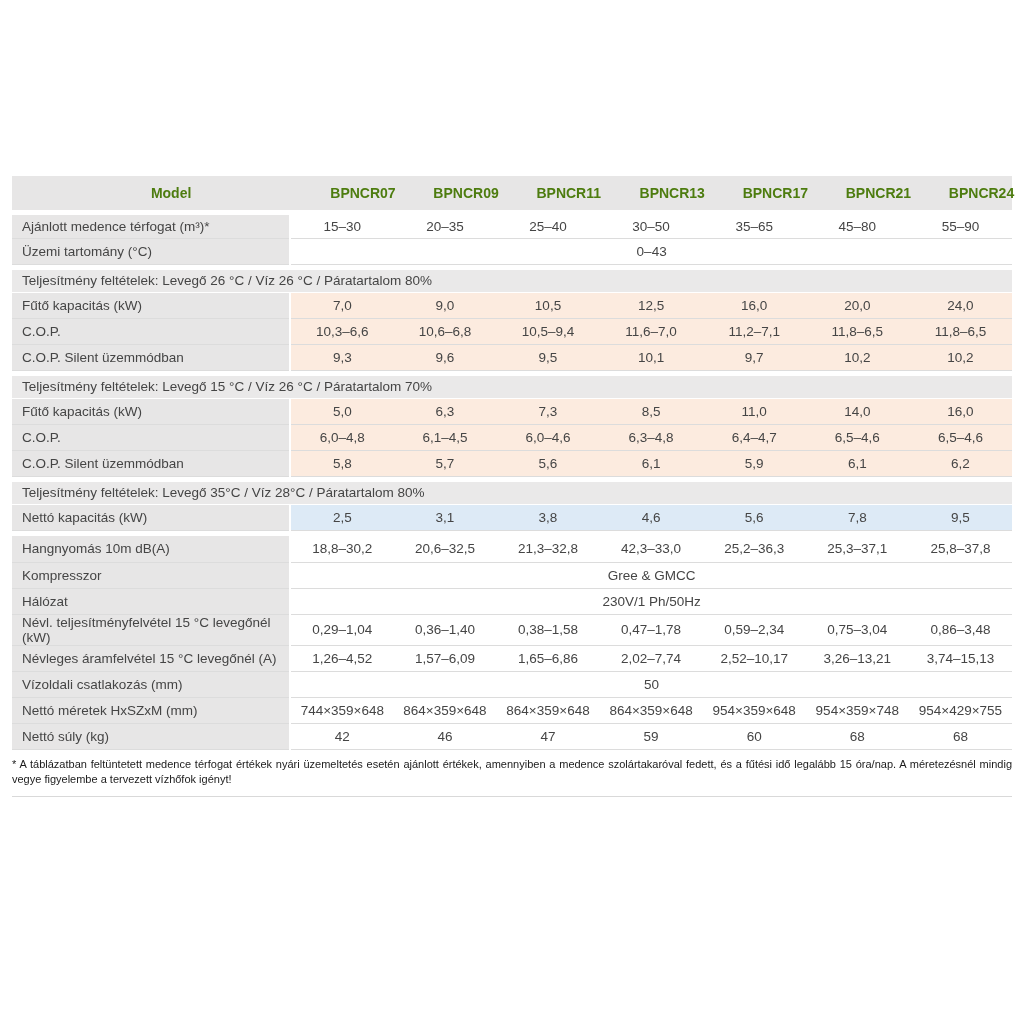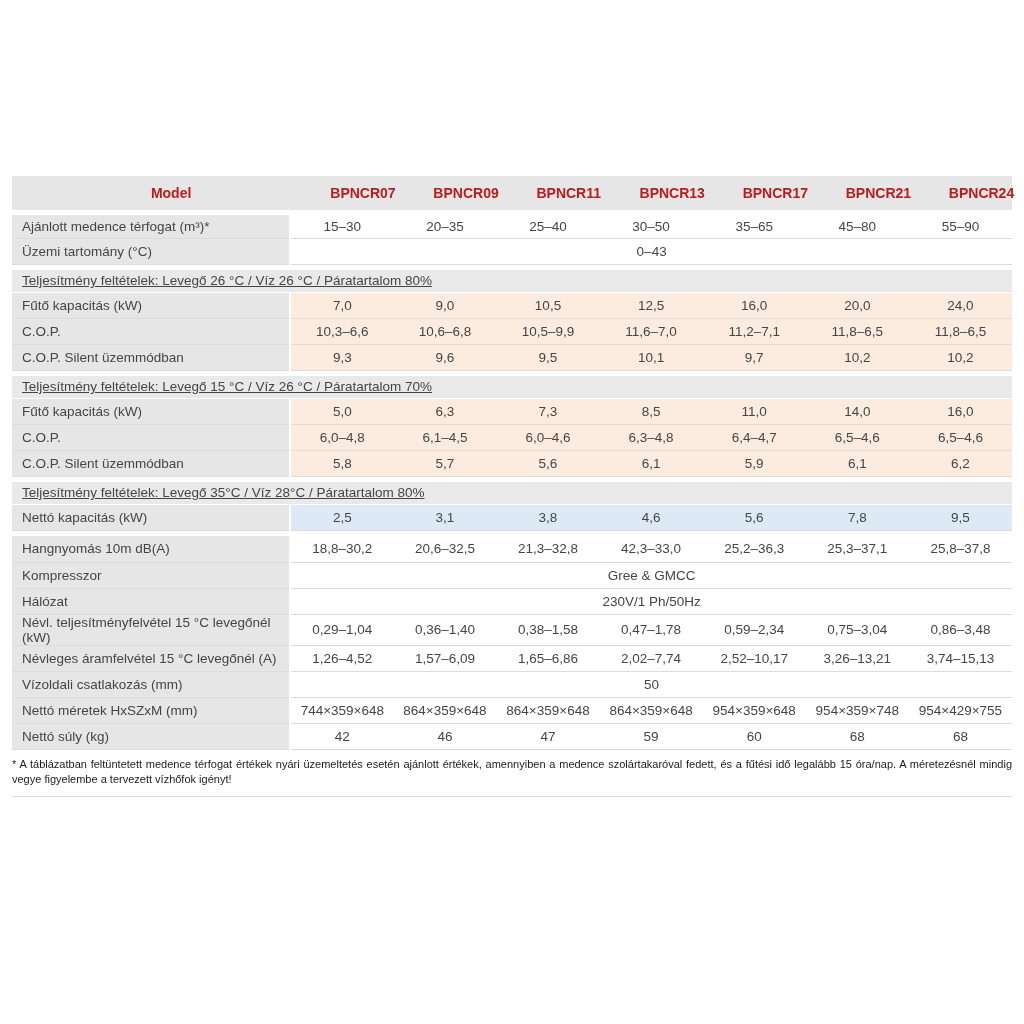--- a/index.html
+++ b/index.html
@@ -21,21 +21,21 @@
   }
   table.spec col.label-col { width: 278px; }
   table.spec col.val-col { width: 103px; }
 
   
   thead th {
     background: #e7e6e6;
     height: 36px;
     font-size: 14px;
     font-weight: bold;
-    color: #b91c1c;
+    color: #4d7c0f;
     text-align: center;
     vertical-align: middle;
     border-bottom: 5px solid #ffffff;
     padding-left: 40px;
   }
 
   
   td { height: 26px; vertical-align: middle; border-bottom: 1px solid #dcdcdc; }
   td.label {
     background: #e7e6e6;
@@ -49,21 +49,20 @@
   td.bg-cool { background: #ddeaf6; }
   td.bg-plain { background: #ffffff; }
 
   tr.section-row td {
     background: #eae9e9;
     height: 22px;
     padding-left: 10px;
     text-align: left;
     color: #454545;
     border-bottom: 1px solid #ffffff;
-    text-decoration: underline;
   }
   tr.gap-row td {
     height: 6px;
     background: #ffffff;
     border-bottom: none;
     border-right: none;
   }
 
   .footnote {
     width: 1000px;
@@ -131,21 +130,21 @@
           <td class="value bg-heat">10,5</td>
           <td class="value bg-heat">12,5</td>
           <td class="value bg-heat">16,0</td>
           <td class="value bg-heat">20,0</td>
           <td class="value bg-heat">24,0</td>
         </tr>
         <tr>
           <td class="label">C.O.P.</td>
           <td class="value bg-heat">10,3–6,6</td>
           <td class="value bg-heat">10,6–6,8</td>
-          <td class="value bg-heat">10,5–9,9</td>
+          <td class="value bg-heat">10,5–9,4</td>
           <td class="value bg-heat">11,6–7,0</td>
           <td class="value bg-heat">11,2–7,1</td>
           <td class="value bg-heat">11,8–6,5</td>
           <td class="value bg-heat">11,8–6,5</td>
         </tr>
         <tr>
           <td class="label">C.O.P. Silent üzemmódban</td>
           <td class="value bg-heat">9,3</td>
           <td class="value bg-heat">9,6</td>
           <td class="value bg-heat">9,5</td>

